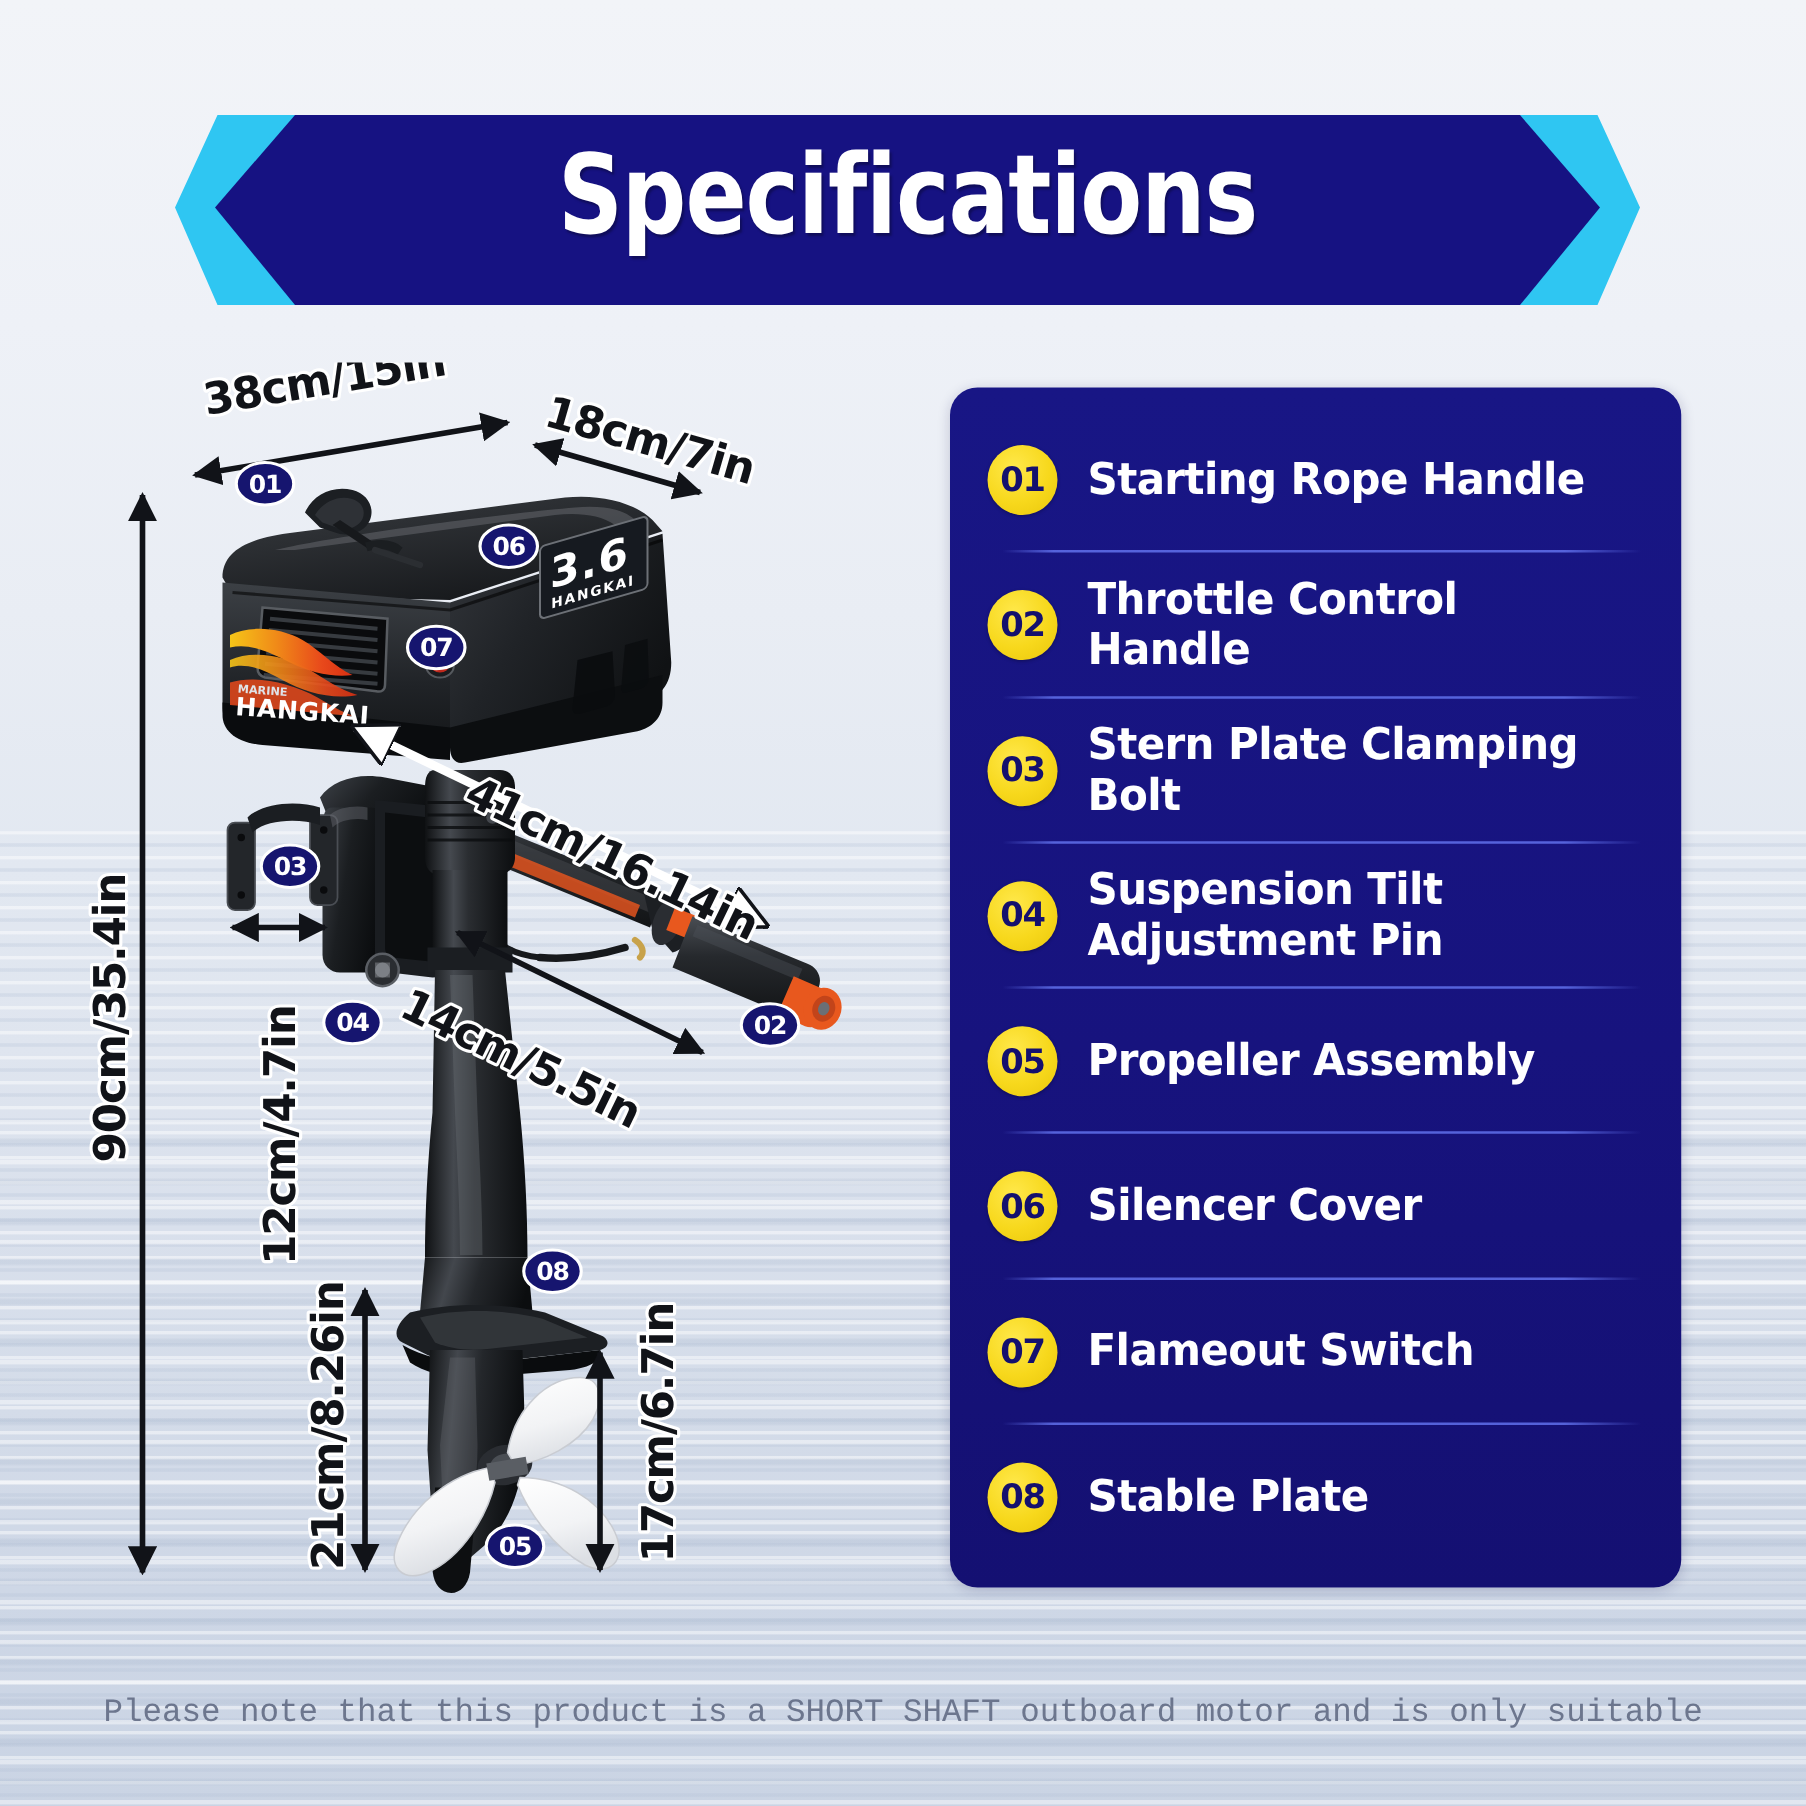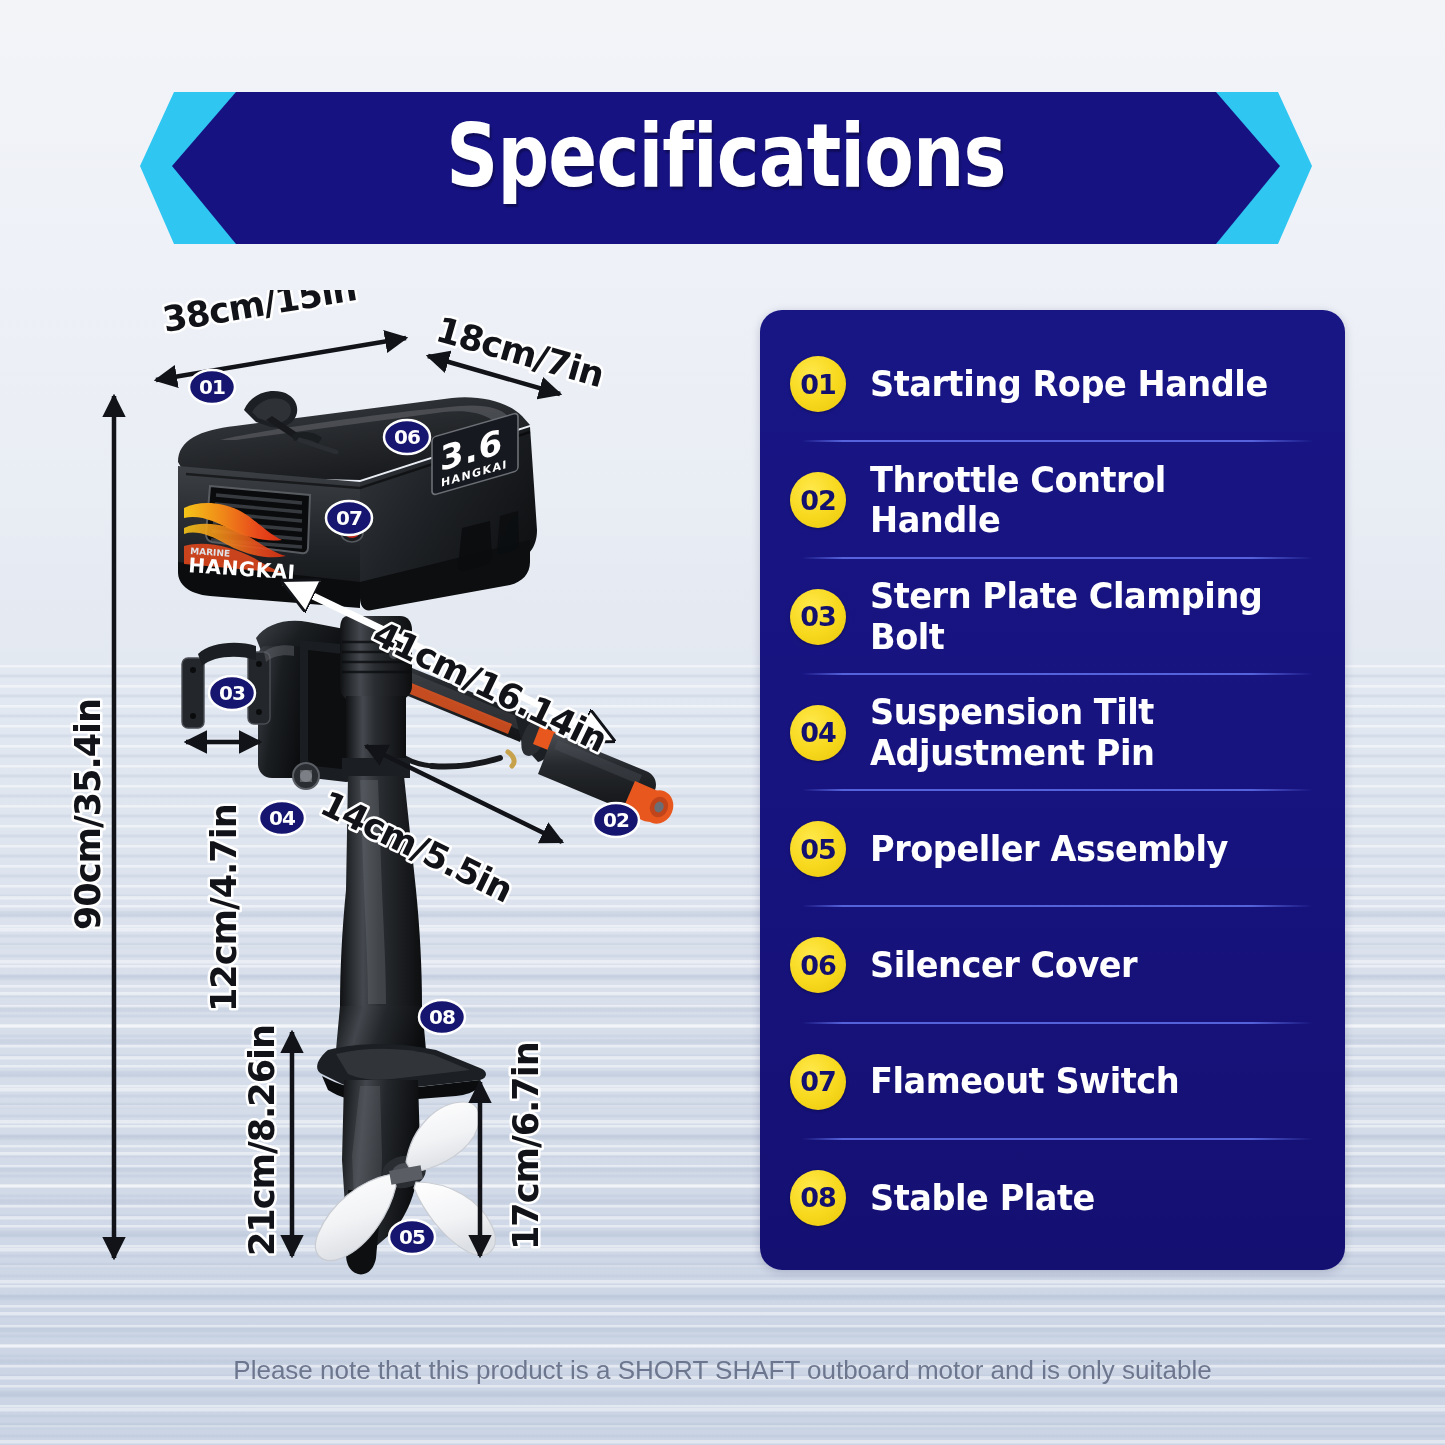--- a/index.html
+++ b/index.html
@@ -112,21 +112,21 @@
     letter-spacing:-0.5px;
     transform:scaleX(0.96);
     transform-origin:left center;
   }
 
   
   #footer {
     position:absolute; left:0; right:0; top:1352px;
     text-align:center;
     color:#5d6780;
-    font-family:Liberation Sans, sans-serif;
+    font-family:Liberation Mono, monospace;
     font-size:26px;
     line-height:1.42;
     opacity:.86;
   }
 
   
   #diagram { position:absolute; left:60px; top:290px; width:700px; height:1010px; }
   #diagram svg { display:block; }
 
   .dim-text {

